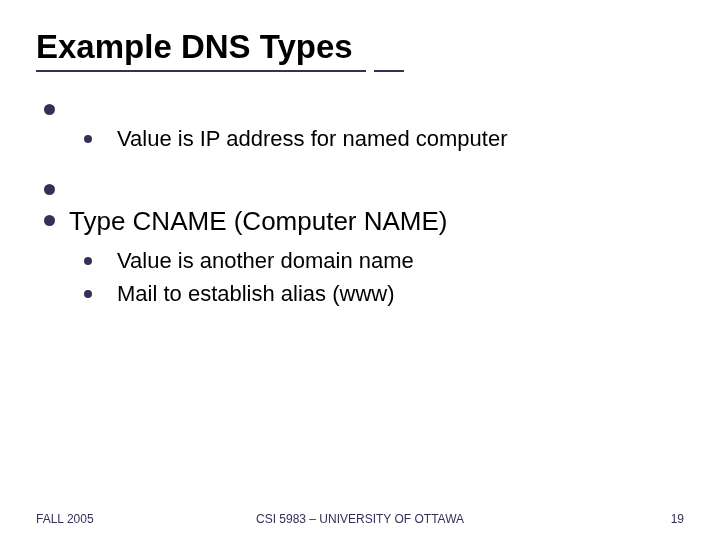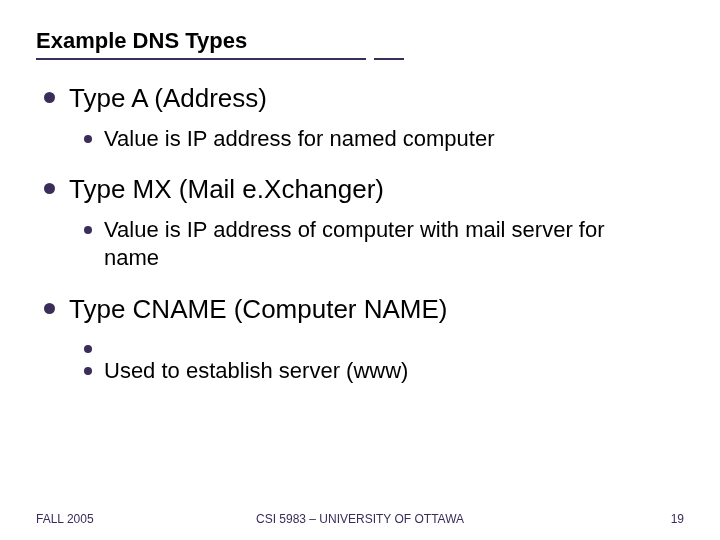--- a/index.html
+++ b/index.html
@@ -6,21 +6,21 @@
     body {
       width: 720px;
       height: 540px;
       background: #fff;
       font-family: Arial, sans-serif;
       position: relative;
       overflow: hidden;
     }
     .slide { padding: 28px 36px 0 36px; }
     .title {
-      font-size: 22px;
+      font-size: 33px;
       font-weight: bold;
       color: #000;
       margin-bottom: 4px;
     }
     .rule {
       display: flex;
       gap: 8px;
       margin-bottom: 22px;
     }
     .rule .long {
@@ -53,21 +53,21 @@
       color: #000;
       line-height: 1.25;
     }
     .sub {
       margin-left: 40px;
       margin-bottom: 20px;
     }
     .item2 {
       display: flex;
       align-items: flex-start;
-      gap: 12px;
+      gap: 25px;
       margin-bottom: 4px;
     }
     .item2 .dot {
       width: 8px;
       height: 8px;
       background: #3a2d5a;
       border-radius: 50%;
       margin-top: 10px;
       flex-shrink: 0;
     }
@@ -102,51 +102,44 @@
   <div class="title">Example DNS Types</div>
   <div class="rule">
     <div class="long"></div>
     <div class="short"></div>
   </div>
 
   <div class="content">
 
     <div class="item1">
       <div class="dot"></div>
-      <div class="txt">Type A (Address)</div>
     </div>
     <div class="sub">
       <div class="item2">
         <div class="dot"></div>
         <div class="txt">Value is IP address for named computer</div>
       </div>
     </div>
 
     <div class="item1">
       <div class="dot"></div>
-      <div class="txt">Type MX (Mail e.Xchanger)</div>
-    </div>
-    <div class="sub">
-      <div class="item2">
-        <div class="dot"></div>
-        <div class="txt">Value is IP address of computer with mail server for name</div>
-      </div>
     </div>
 
     <div class="item1">
       <div class="dot"></div>
       <div class="txt">Type CNAME (Computer NAME)</div>
     </div>
     <div class="sub">
       <div class="item2">
         <div class="dot"></div>
+        <div class="txt">Value is another domain name</div>
       </div>
       <div class="item2">
         <div class="dot"></div>
-        <div class="txt">Used to establish server (www)</div>
+        <div class="txt">Mail to establish alias (www)</div>
       </div>
     </div>
 
   </div>
 </div>
 
 <div class="footer">
   <span>FALL 2005</span>
   <span class="center">CSI 5983 – UNIVERSITY OF OTTAWA</span>
   <span>19</span>

